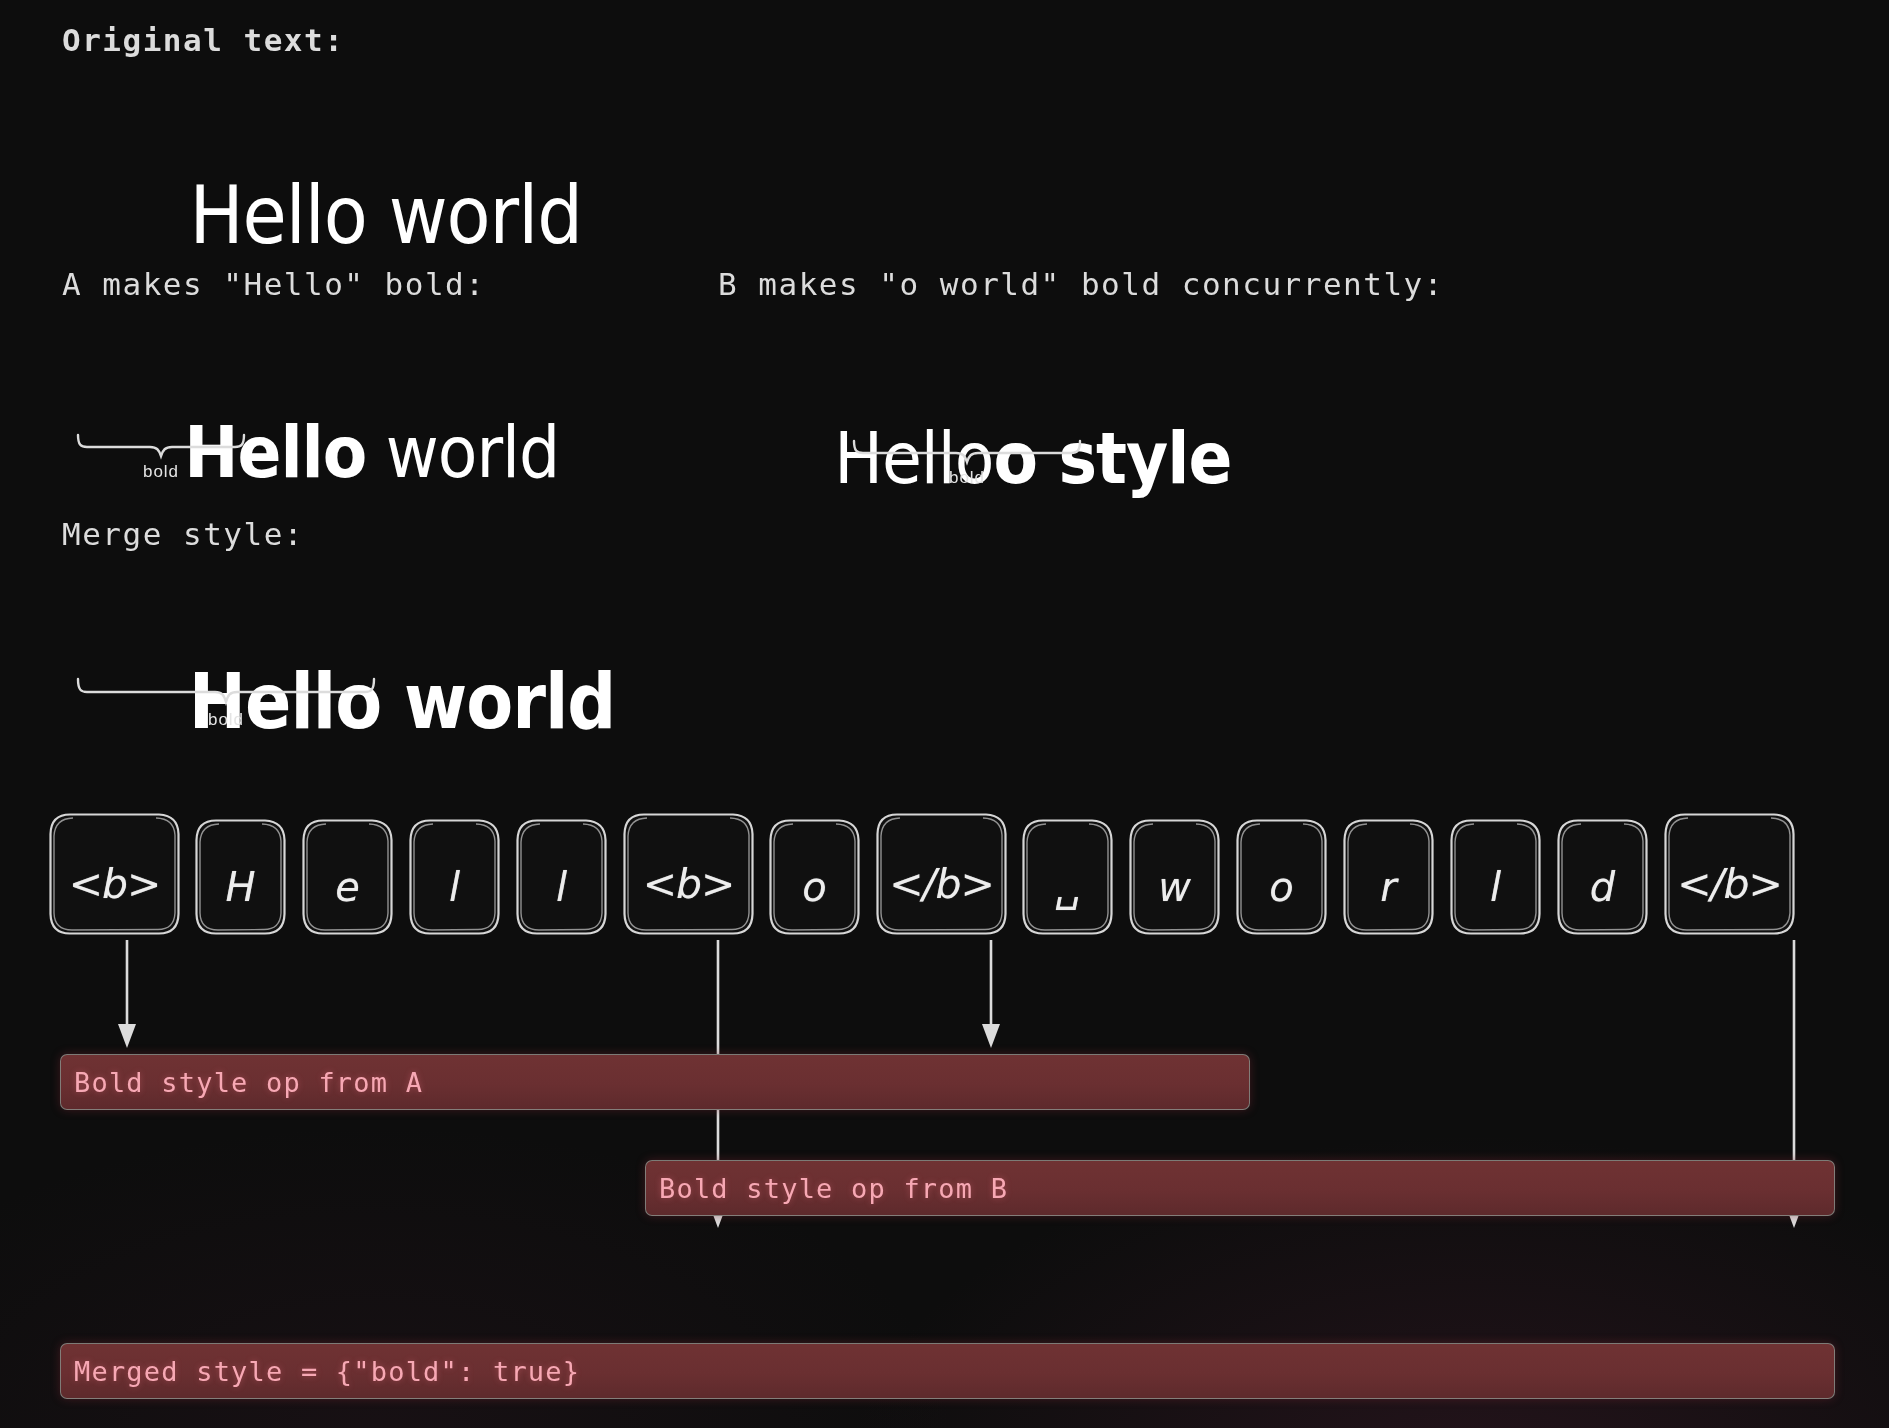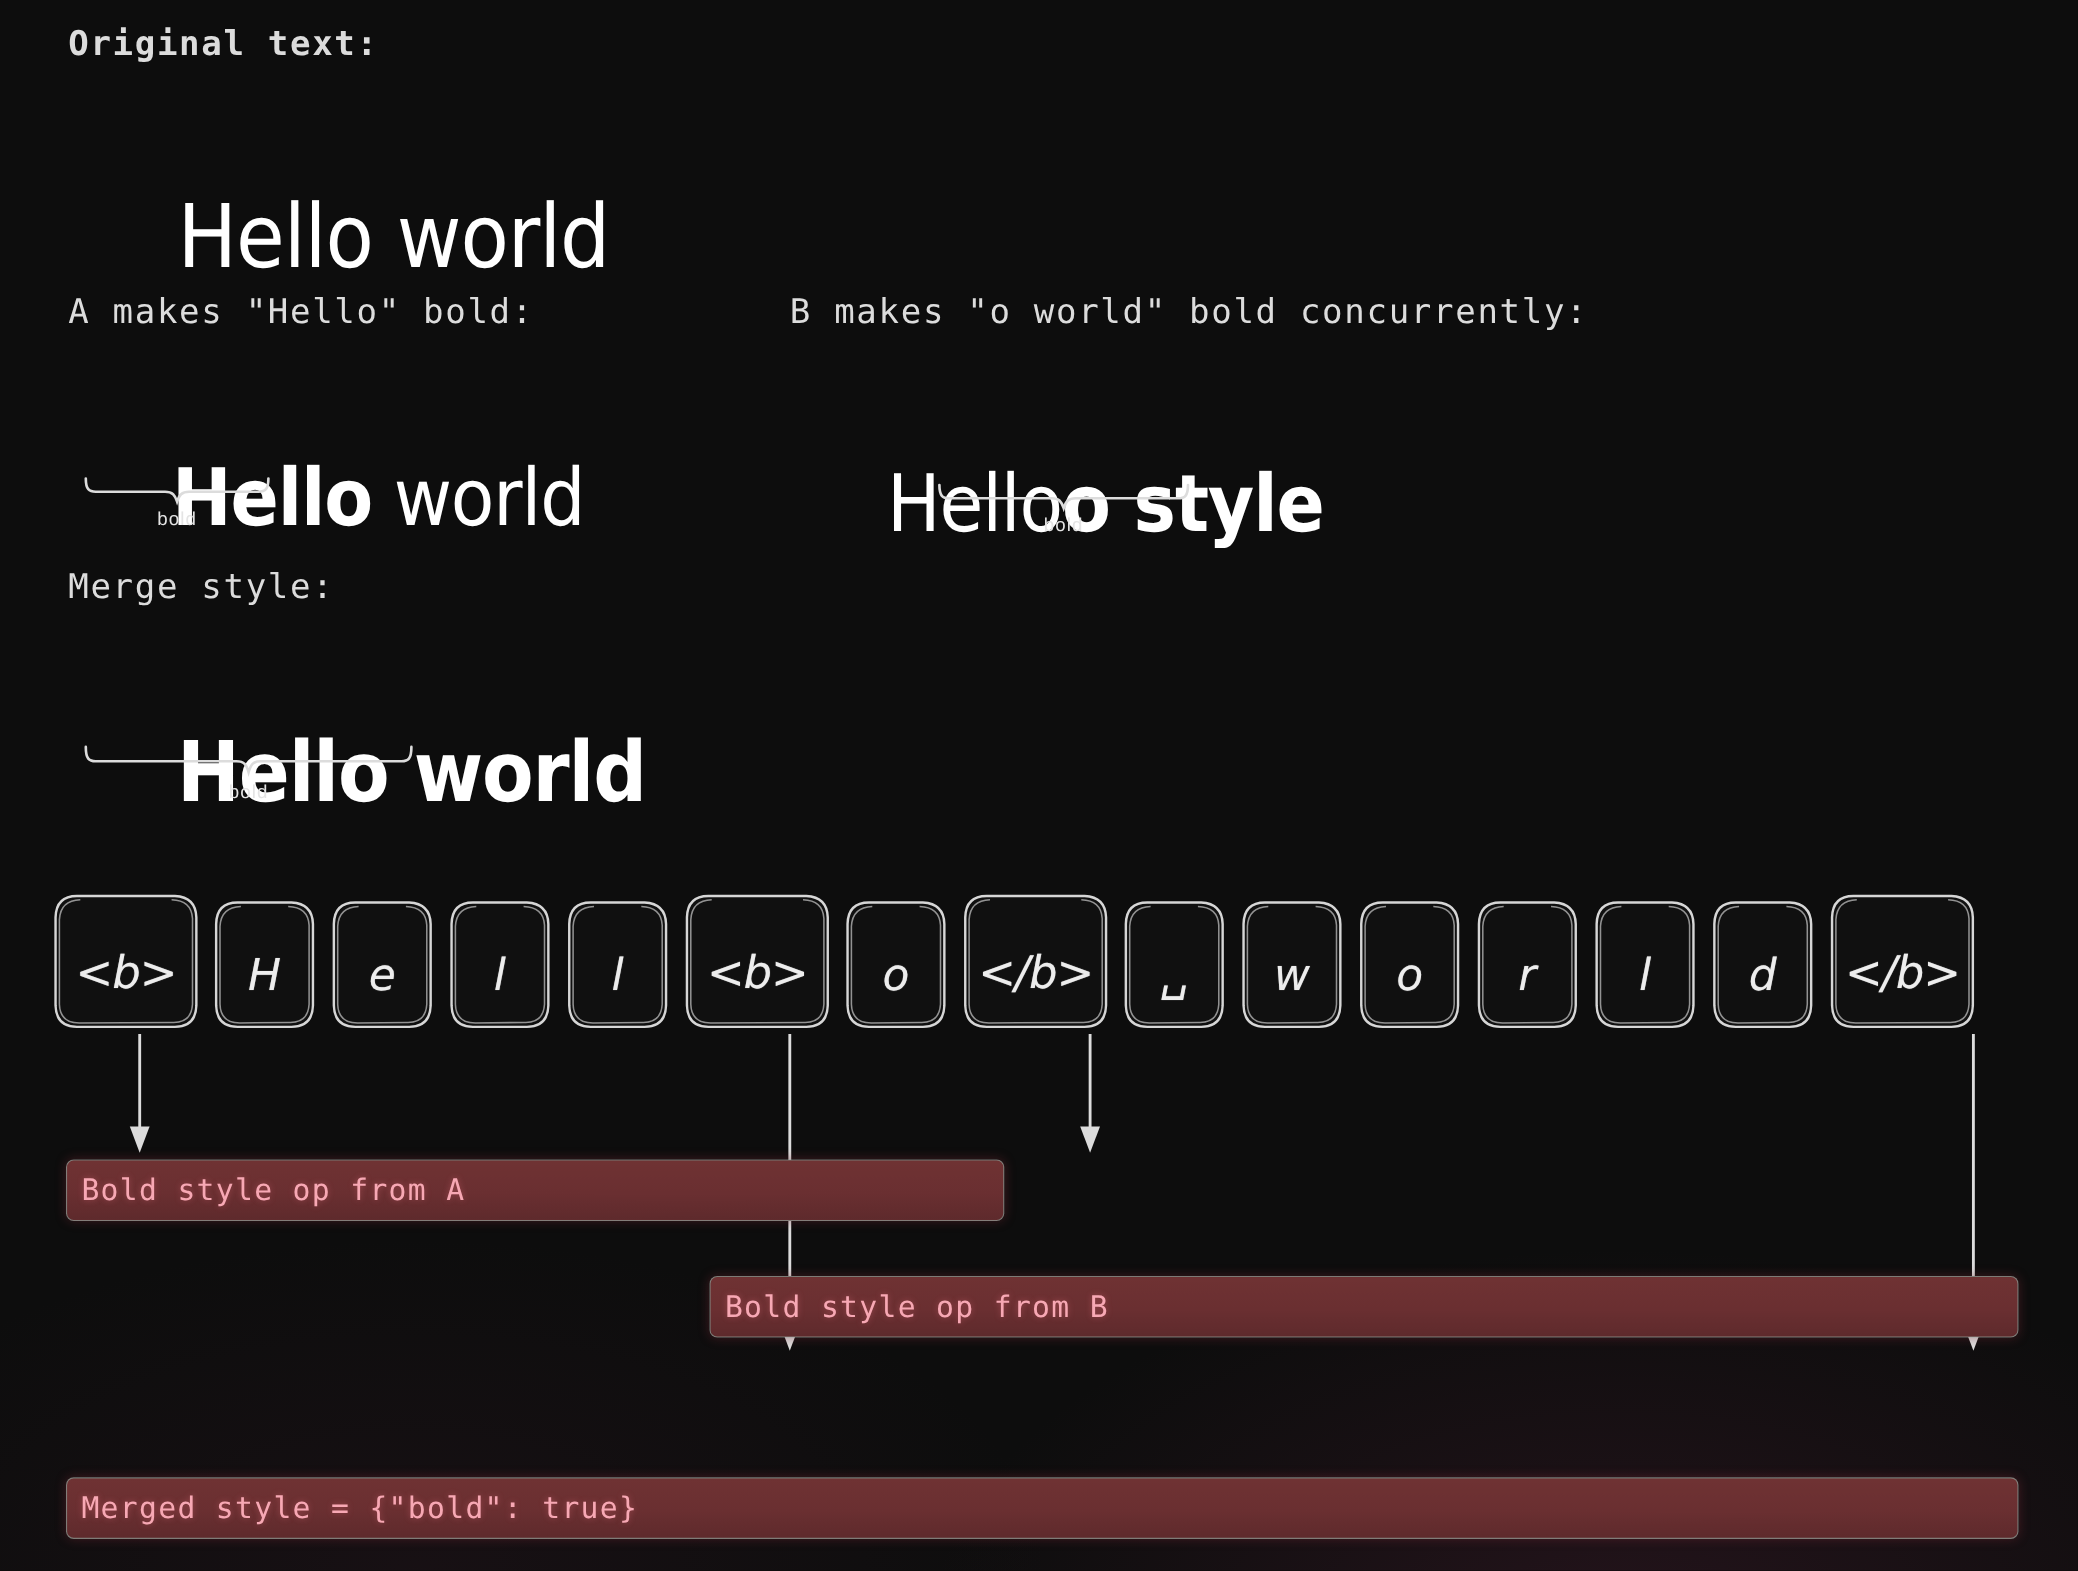--- a/index.html
+++ b/index.html
@@ -45,20 +45,21 @@
   }
   .sample span { display: inline; }
   .sample .w-bold   { font-weight: 700; }
   .sample .w-normal { font-weight: 400; }
 
   
   .squish {
     display: inline-block;
     transform: scaleX(0.62);
     transform-origin: left center;
+    margin-left: 28px;
   }
 
   
   .brace { position: absolute; }
   .brace svg { display: block; overflow: visible; }
   .brace-label {
     position: absolute;
     font-family: Liberation Sans, sans-serif;
     font-size: 17px;
     color: #e4e4e4;
@@ -391,21 +392,21 @@
     </svg>
   </div>
 
   <div class="arrow" style="left:1779px; top:940px;">
     <svg width="30" height="290" viewBox="0 0 30 290">
       <line x1="15" y1="0" x2="15" y2="268" stroke="#dcdcdc" stroke-width="2.6"></line>
       <polygon points="6,264 24,264 15,288" fill="#dcdcdc"></polygon>
     </svg>
   </div>
 
-  <div class="annot" style="left:60px; top:1054px; width:853px;">
+  <div class="annot" style="left:60px; top:1054px; width:1190px;">
     <span class="atext">Bold style op from A</span>
   </div>
 
   <div class="annot" style="left:645px; top:1160px; width:1190px;">
     <span class="atext">Bold style op from B</span>
   </div>
 
   <div class="annot" style="left:60px; top:1343px; width:1775px;">
     <span class="atext">Merged style = {"bold": true}</span>
   </div>

